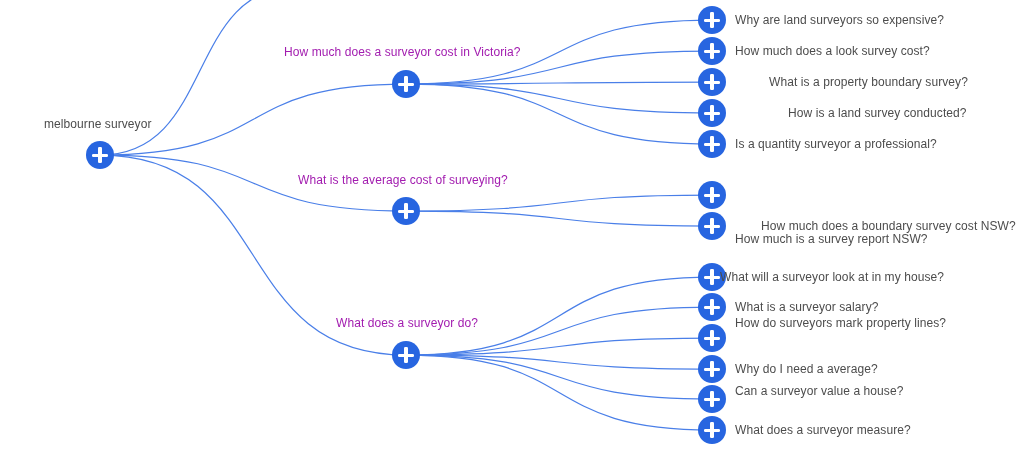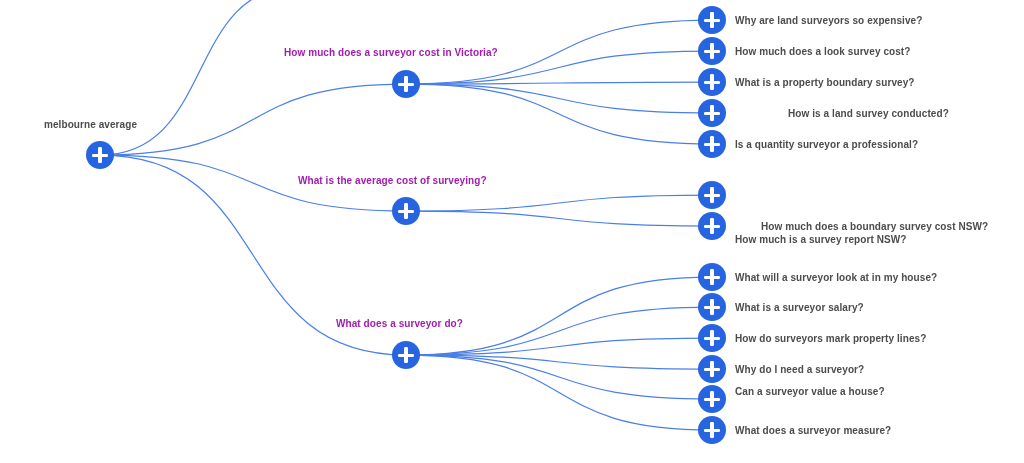--- a/index.html
+++ b/index.html
@@ -52,26 +52,25 @@
     position: absolute;
     left: 12.3px;
     top: 6px;
     width: 3.4px;
     height: 16px;
     background: #ffffff;
     border-radius: 1.2px;
   }
   .label {
     position: absolute;
-    font-size: 10px;
+    font-size: 12px;
     line-height: 15px;
     color: #4c4c4c;
     white-space: nowrap;
     letter-spacing: 0.08px;
-    font-weight: bold;
   }
   .label.leaf {
     color: #4c4c4c;
   }
   .label.branch {
     color: #a21caf;
   }
   .label.root {
     color: #4c4c4c;
   }
@@ -167,32 +166,32 @@
       <div class="node" style="left: 712px; top: 399px;">
         <span class="plus-h"></span>
         <span class="plus-v"></span>
       </div>
       <div class="node" style="left: 712px; top: 430px;">
         <span class="plus-h"></span>
         <span class="plus-v"></span>
       </div>
     </div>
   <div id="labels-layer">
-      <div class="label root" style="left: 44px; top: 117px;">melbourne average</div>
+      <div class="label root" style="left: 44px; top: 117px;">melbourne surveyor</div>
       <div class="label branch" style="left: 284px; top: 45px;">How much does a surveyor cost in Victoria?</div>
       <div class="label leaf" style="left: 735px; top: 13px;">Why are land surveyors so expensive?</div>
       <div class="label leaf" style="left: 735px; top: 44px;">How much does a look survey cost?</div>
-      <div class="label leaf" style="left: 735px; top: 75px; text-align: center;">What is a property boundary survey?</div>
+      <div class="label leaf" style="left: 769px; top: 75px; text-align: center;">What is a property boundary survey?</div>
       <div class="label leaf" style="left: 775px; top: 106px; margin-left: 13px;">How is a land survey conducted?</div>
       <div class="label leaf" style="left: 735px; top: 137px;">Is a quantity surveyor a professional?</div>
       <div class="label branch" style="left: 298px; top: 173px;">What is the average cost of surveying?</div>
       <div class="label leaf" style="left: 735px; top: 188px; margin-top: 44px;">How much is a survey report NSW?</div>
       <div class="label leaf" style="left: 735px; top: 219px; margin-left: 26px;">How much does a boundary survey cost NSW?</div>
       <div class="label branch" style="left: 336px; top: 316px;">What does a surveyor do?</div>
-      <div class="label leaf" style="left: 735px; top: 270px;">What will a surveyor look at in my house?</div>
+      <div class="label leaf" style="left: 720px; top: 270px;">What will a surveyor look at in my house?</div>
       <div class="label leaf" style="left: 735px; top: 300px; text-align: right;">What is a surveyor salary?</div>
-      <div class="label leaf" style="left: 735px; top: 331px;">How do surveyors mark property lines?</div>
-      <div class="label leaf" style="left: 735px; top: 362px;">Why do I need a surveyor?</div>
+      <div class="label leaf" style="left: 735px; top: 316px;">How do surveyors mark property lines?</div>
+      <div class="label leaf" style="left: 735px; top: 362px;">Why do I need a average?</div>
       <div class="label leaf" style="left: 735px; top: 384px;">Can a surveyor value a house?</div>
       <div class="label leaf" style="left: 735px; top: 423px;">What does a surveyor measure?</div>
     </div>
 
 </div>
 
 </body></html>

